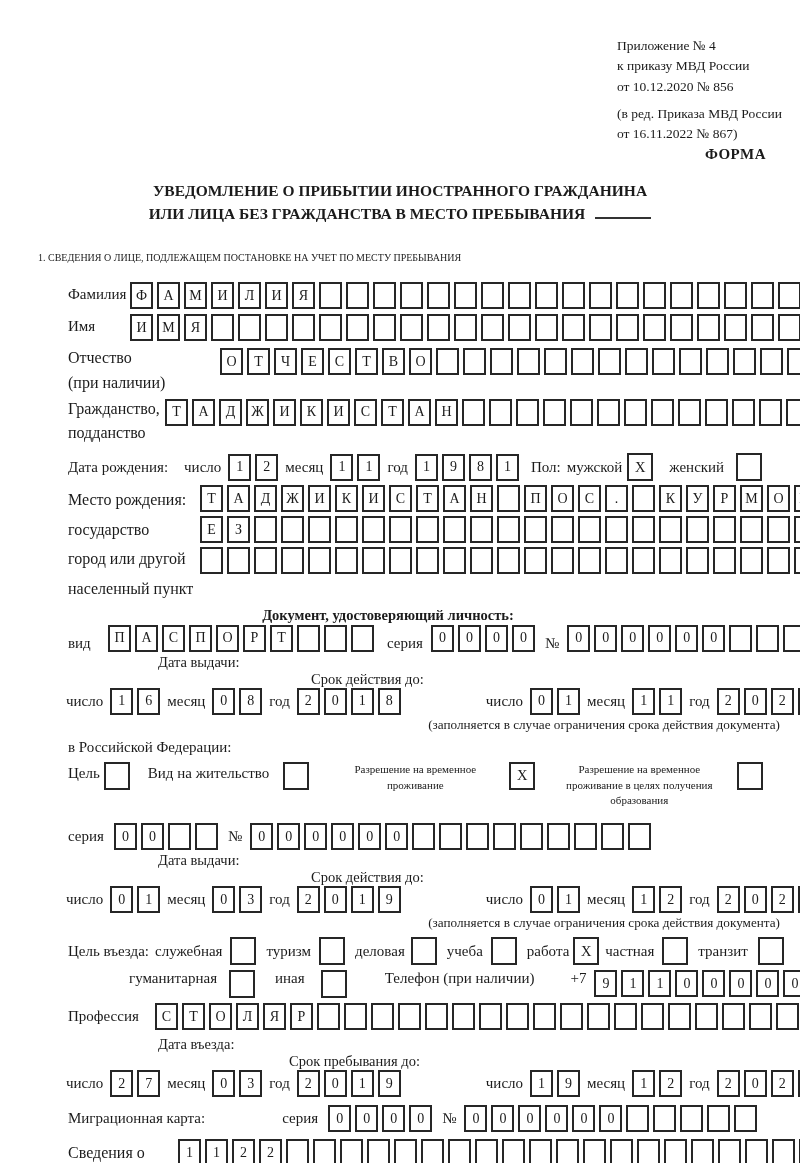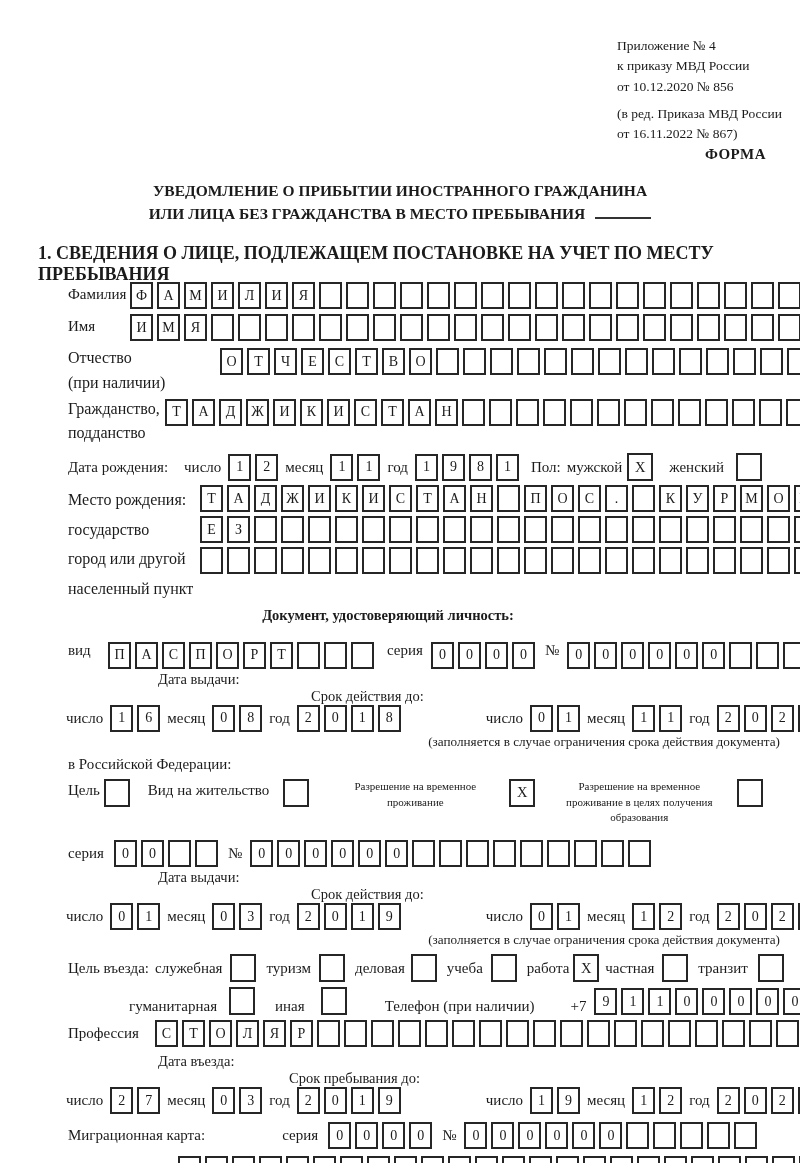--- a/index.html
+++ b/index.html
@@ -6,21 +6,21 @@
   .page {
     position:relative; width:800px; height:1163px; background:#fff;
     font-family:"Liberation Serif", serif; color:#1b1b1b; overflow:hidden;
   }
   
   .appendix { position:absolute; left:617px; top:36px; font-size:13.5px; line-height:1.5; }
   .appendix .amend-first { margin-top:7px; }
   .forma { position:absolute; right:34px; top:146px; font-weight:bold; font-size:15px; letter-spacing:0.5px; }
   .title { position:absolute; top:179px; left:0; width:100%; text-align:center; font-weight:bold; font-size:15.5px; line-height:1.5; }
   .blank-line { display:inline-block; width:56px; border-bottom:2px solid #333; height:0.9em; margin-left:10px; }
-  .sec-heading { position:absolute; top:243px; left:38px; font-weight:bold; font-size:18px; }
+  .sec-heading { position:absolute; top:252px; left:38px; font-weight:normal; font-size:10px; }
   
   .content { position:absolute; left:68px; top:282px; width:712px; }
   .frow { display:flex; align-items:flex-start; }
   .flabel { font-size:15px; padding-top:4px; flex:none; }
   .flabel2 { font-size:16px; line-height:1.55; flex:none; }
   .cells { display:flex; gap:4px; flex:none; }
   .cell {
     width:19px; height:23px; border:2px solid #262626; flex:none;
     display:inline-flex; align-items:center; justify-content:center;
     font-size:14px; background:#fff;
@@ -297,21 +297,21 @@
             <span class="cell"></span>
             <span class="cell"></span>
             <span class="cell"></span>
             <span class="cell"></span>
           </div>
       </div>
     </div>
 
     <div class="center-bold">Документ, удостоверяющий личность:</div>
 
-    <div class="frow" style="margin-top:18px; align-items:flex-start;">
+    <div class="frow" style="margin-top:1px; align-items:flex-end;">
       <span class="flabel" style="width:40px; padding-top:0;">вид</span>
       <div class="cells">
           <span class="cell">П</span>
           <span class="cell">А</span>
           <span class="cell">С</span>
           <span class="cell">П</span>
           <span class="cell">О</span>
           <span class="cell">Р</span>
           <span class="cell">Т</span>
           <span class="cell"></span>
@@ -491,21 +491,21 @@
       <span class="flabel" style="padding-top:0; margin-left:10px;">учеба</span>
       <span class="cbox" style="margin-left:8px;"></span>
       <span class="flabel" style="padding-top:0; margin-left:10px;">работа</span>
       <span class="cbox" style="margin-left:4px;">X</span>
       <span class="flabel" style="padding-top:0; margin-left:6px;">частная</span>
       <span class="cbox" style="margin-left:8px;"></span>
       <span class="flabel" style="padding-top:0; margin-left:10px;">транзит</span>
       <span class="cbox" style="margin-left:10px;"></span>
     </div>
 
-    <div class="frow" style="margin-top:5px; align-items:flex-end;">
+    <div class="frow" style="margin-top:5px; align-items:flex-start;">
       <span class="flabel" style="padding-top:0; margin-left:61px;">гуманитарная</span>
       <span class="cbox" style="margin-left:12px;"></span>
       <span class="flabel" style="padding-top:0; margin-left:20px;">иная</span>
       <span class="cbox" style="margin-left:16px;"></span>
       <span class="flabel" style="padding-top:0; margin-left:38px;">Телефон (при наличии)</span>
       <span class="flabel" style="padding-top:0; margin-left:36px;">+7</span>
       <div class="cells" style="margin-left:8px;">
           <span class="cell">9</span>
           <span class="cell">1</span>
           <span class="cell">1</span>

